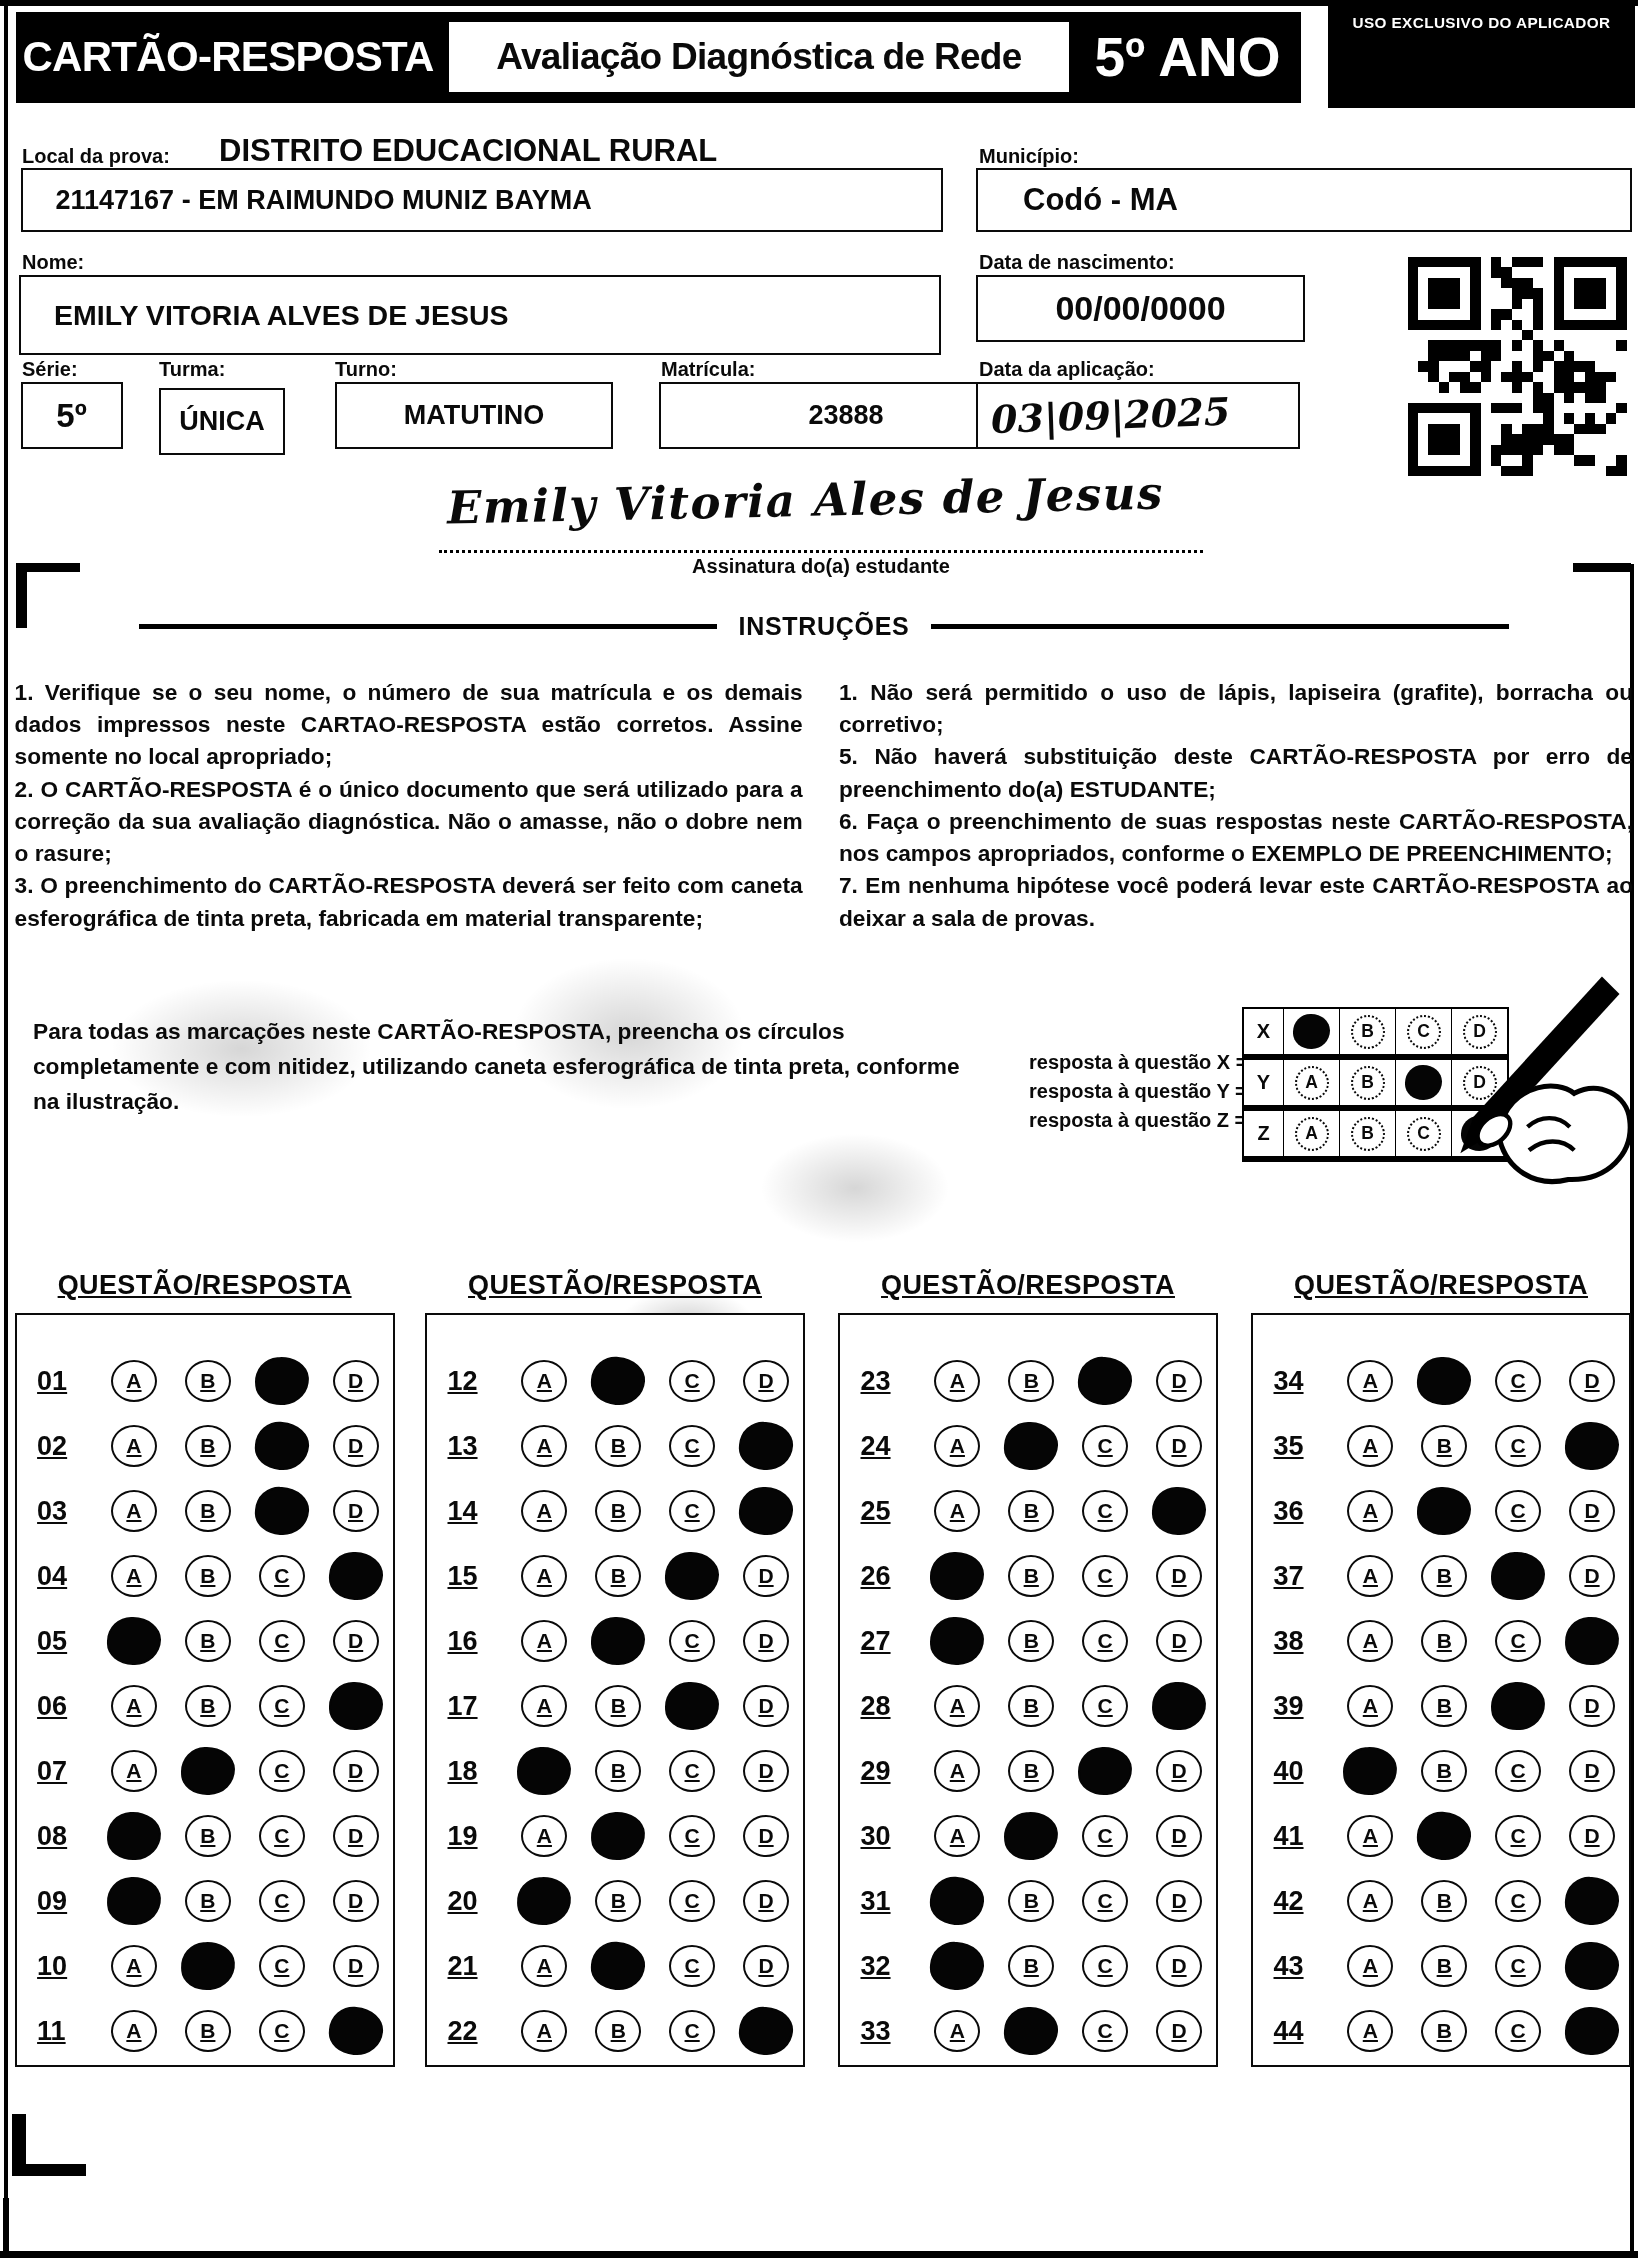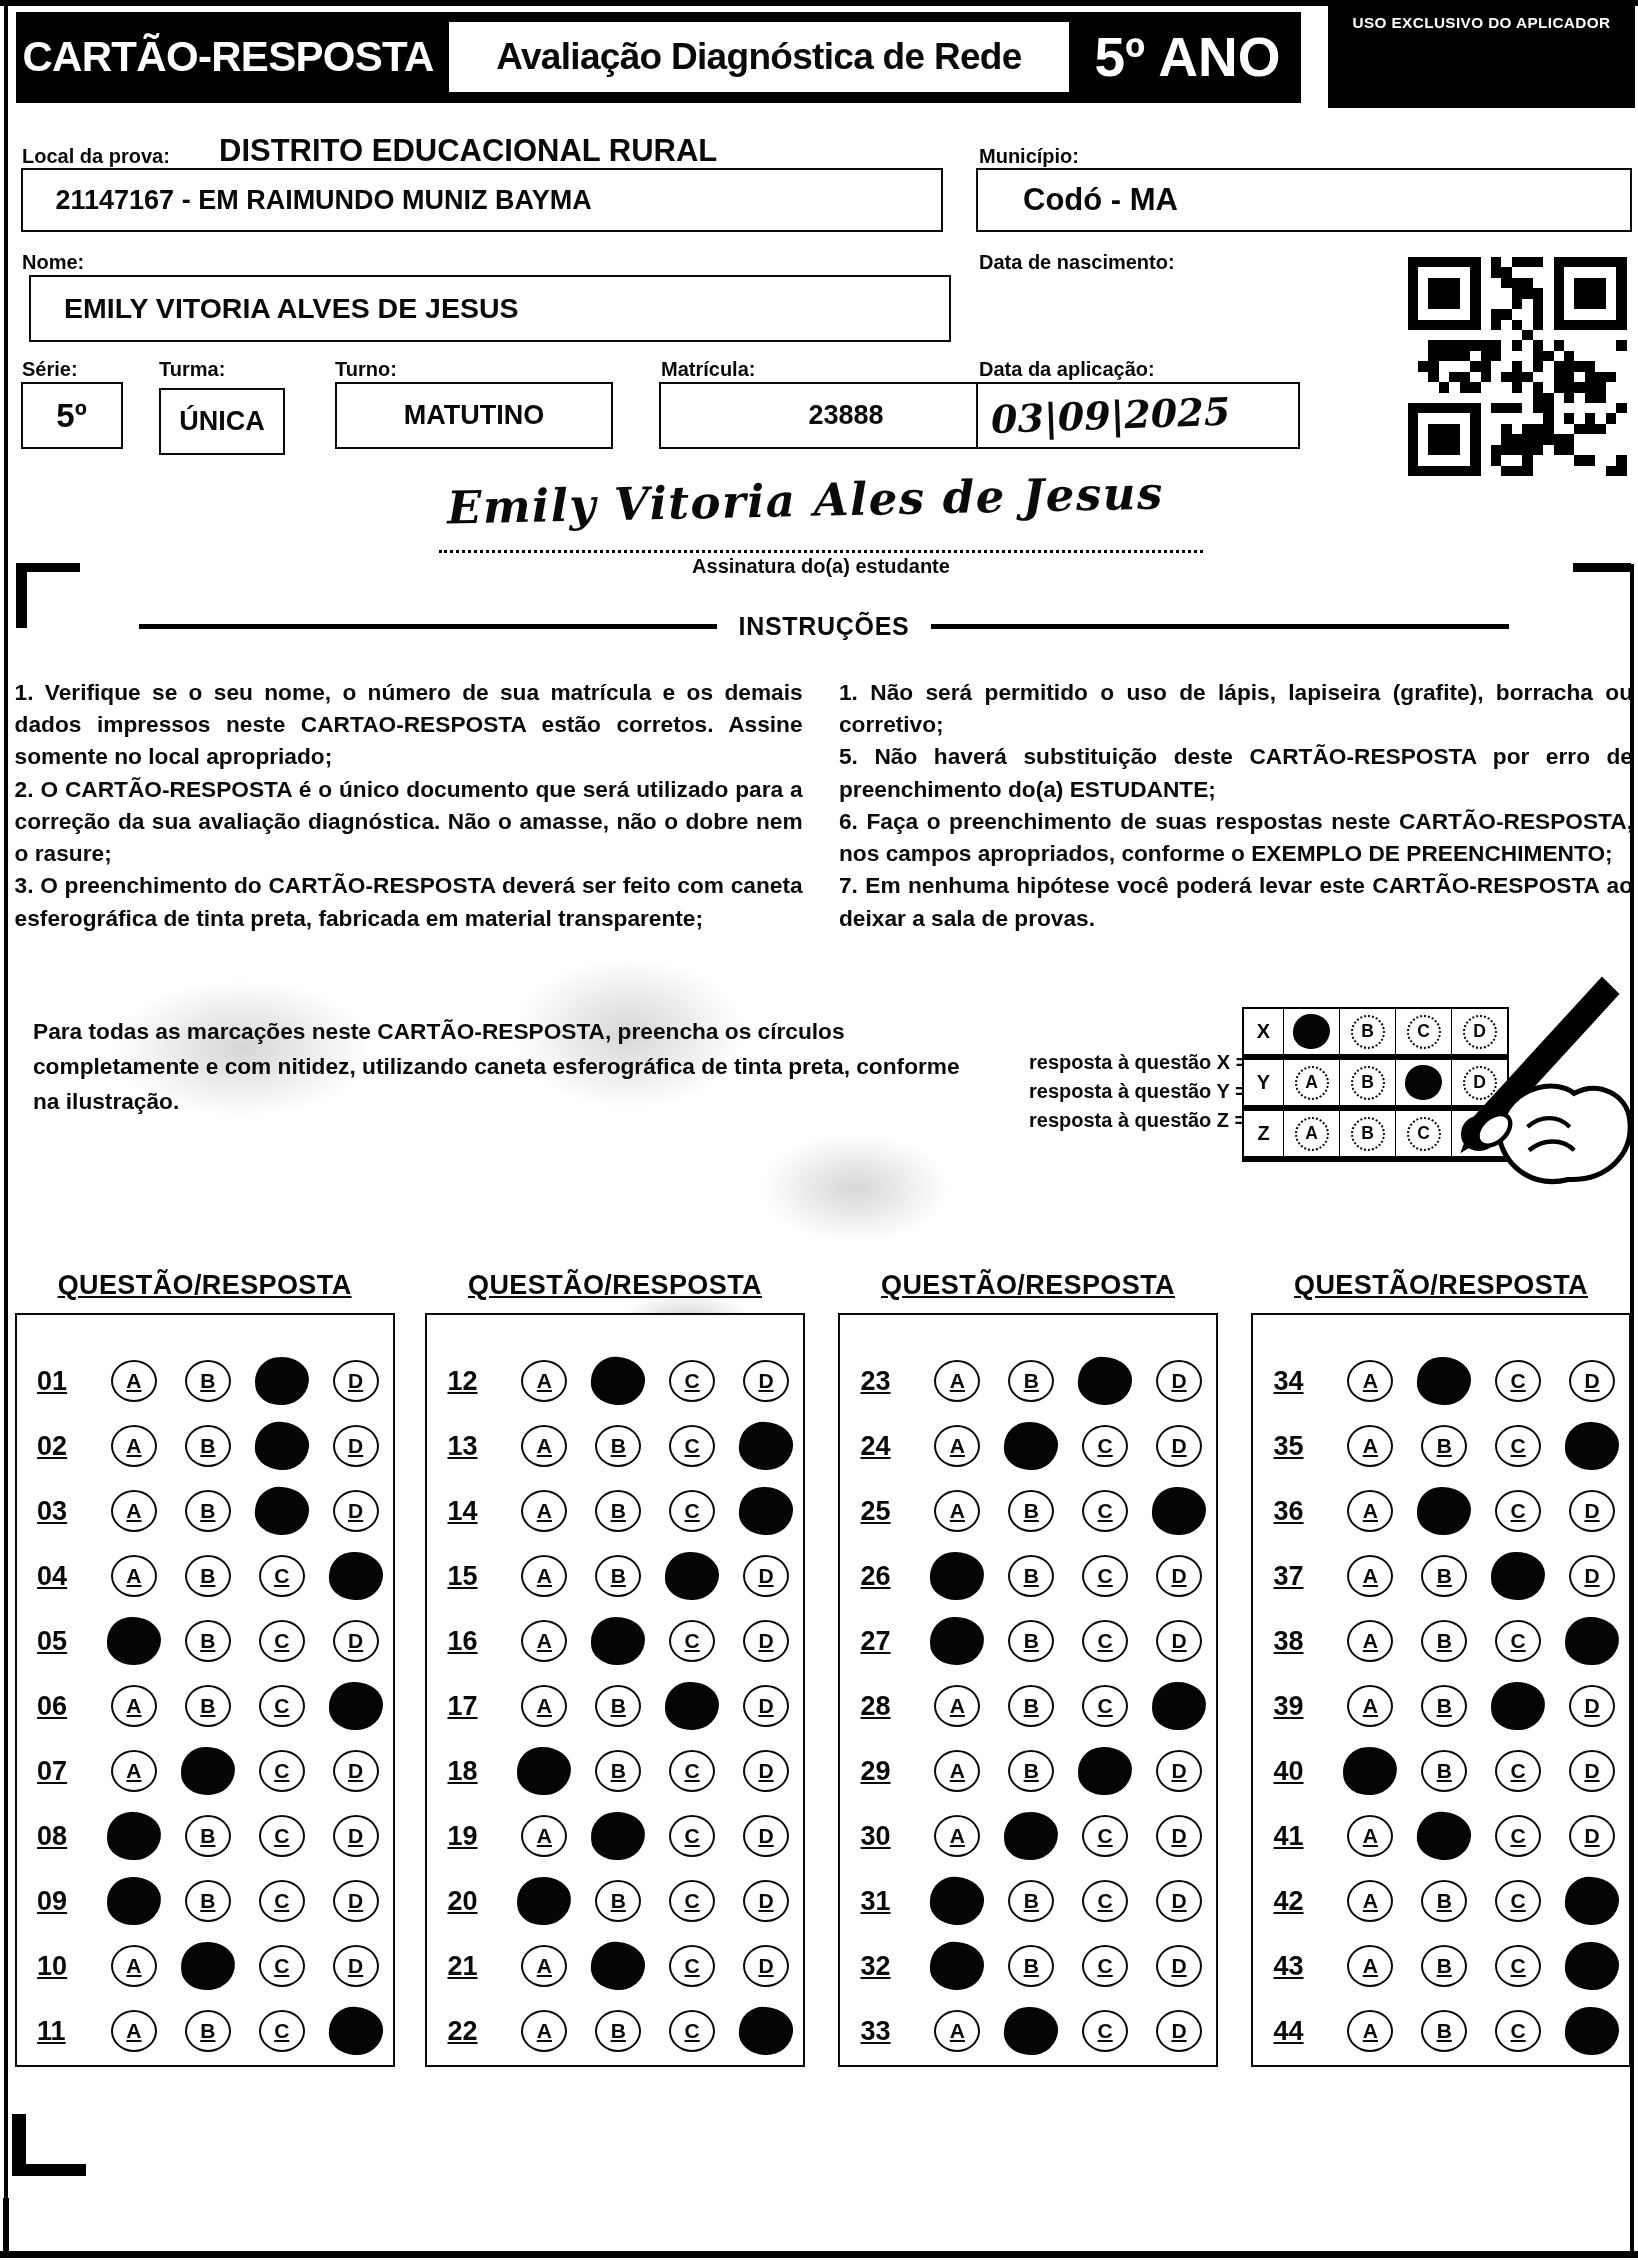--- a/index.html
+++ b/index.html
@@ -117,25 +117,28 @@
   <div class="fbox" style="left:20.5px;top:168px;width:922px;height:64px;">
     <span class="val" style="font-size:27px;padding-left:33px;">21147167 - EM RAIMUNDO MUNIZ BAYMA</span>
   </div>
 
   <div class="lbl" style="left:979px;top:145px;">Município:</div>
   <div class="fbox" style="left:976px;top:168px;width:656px;height:64px;">
     <span class="val" style="font-size:31px;padding-left:45px;">Codó - MA</span>
   </div>
 
   <div class="lbl" style="left:22px;top:251px;">Nome:</div>
-  <div class="fbox" style="left:29px;top:275px;width:922px;height:67px;">
+  <div class="fbox" style="left:19px;top:275px;width:922px;height:80px;">
     <span class="val" style="font-size:28.5px;padding-left:33px;">EMILY VITORIA ALVES DE JESUS</span>
   </div>
 
   <div class="lbl" style="left:979px;top:251px;">Data de nascimento:</div>
+  <div class="fbox" style="left:976px;top:275px;width:329px;height:67px;justify-content:center;">
+    <span class="val" style="font-size:34px;">00/00/0000</span>
+  </div>
 
   <div class="abs" style="left:1400px;top:257px;width:234px;height:219px;">
     <svg id="qr-svg" width="234" height="219" viewBox="0 0 21 21" shape-rendering="crispEdges">
         <rect x="0" y="0" width="21" height="21" fill="#fff"></rect>
         <rect x="8" y="0" width="1" height="1" fill="#000"></rect>
         <rect x="10" y="0" width="1" height="1" fill="#000"></rect>
         <rect x="11" y="0" width="1" height="1" fill="#000"></rect>
         <rect x="12" y="0" width="1" height="1" fill="#000"></rect>
         <rect x="8" y="1" width="1" height="1" fill="#000"></rect>
         <rect x="9" y="1" width="1" height="1" fill="#000"></rect>

